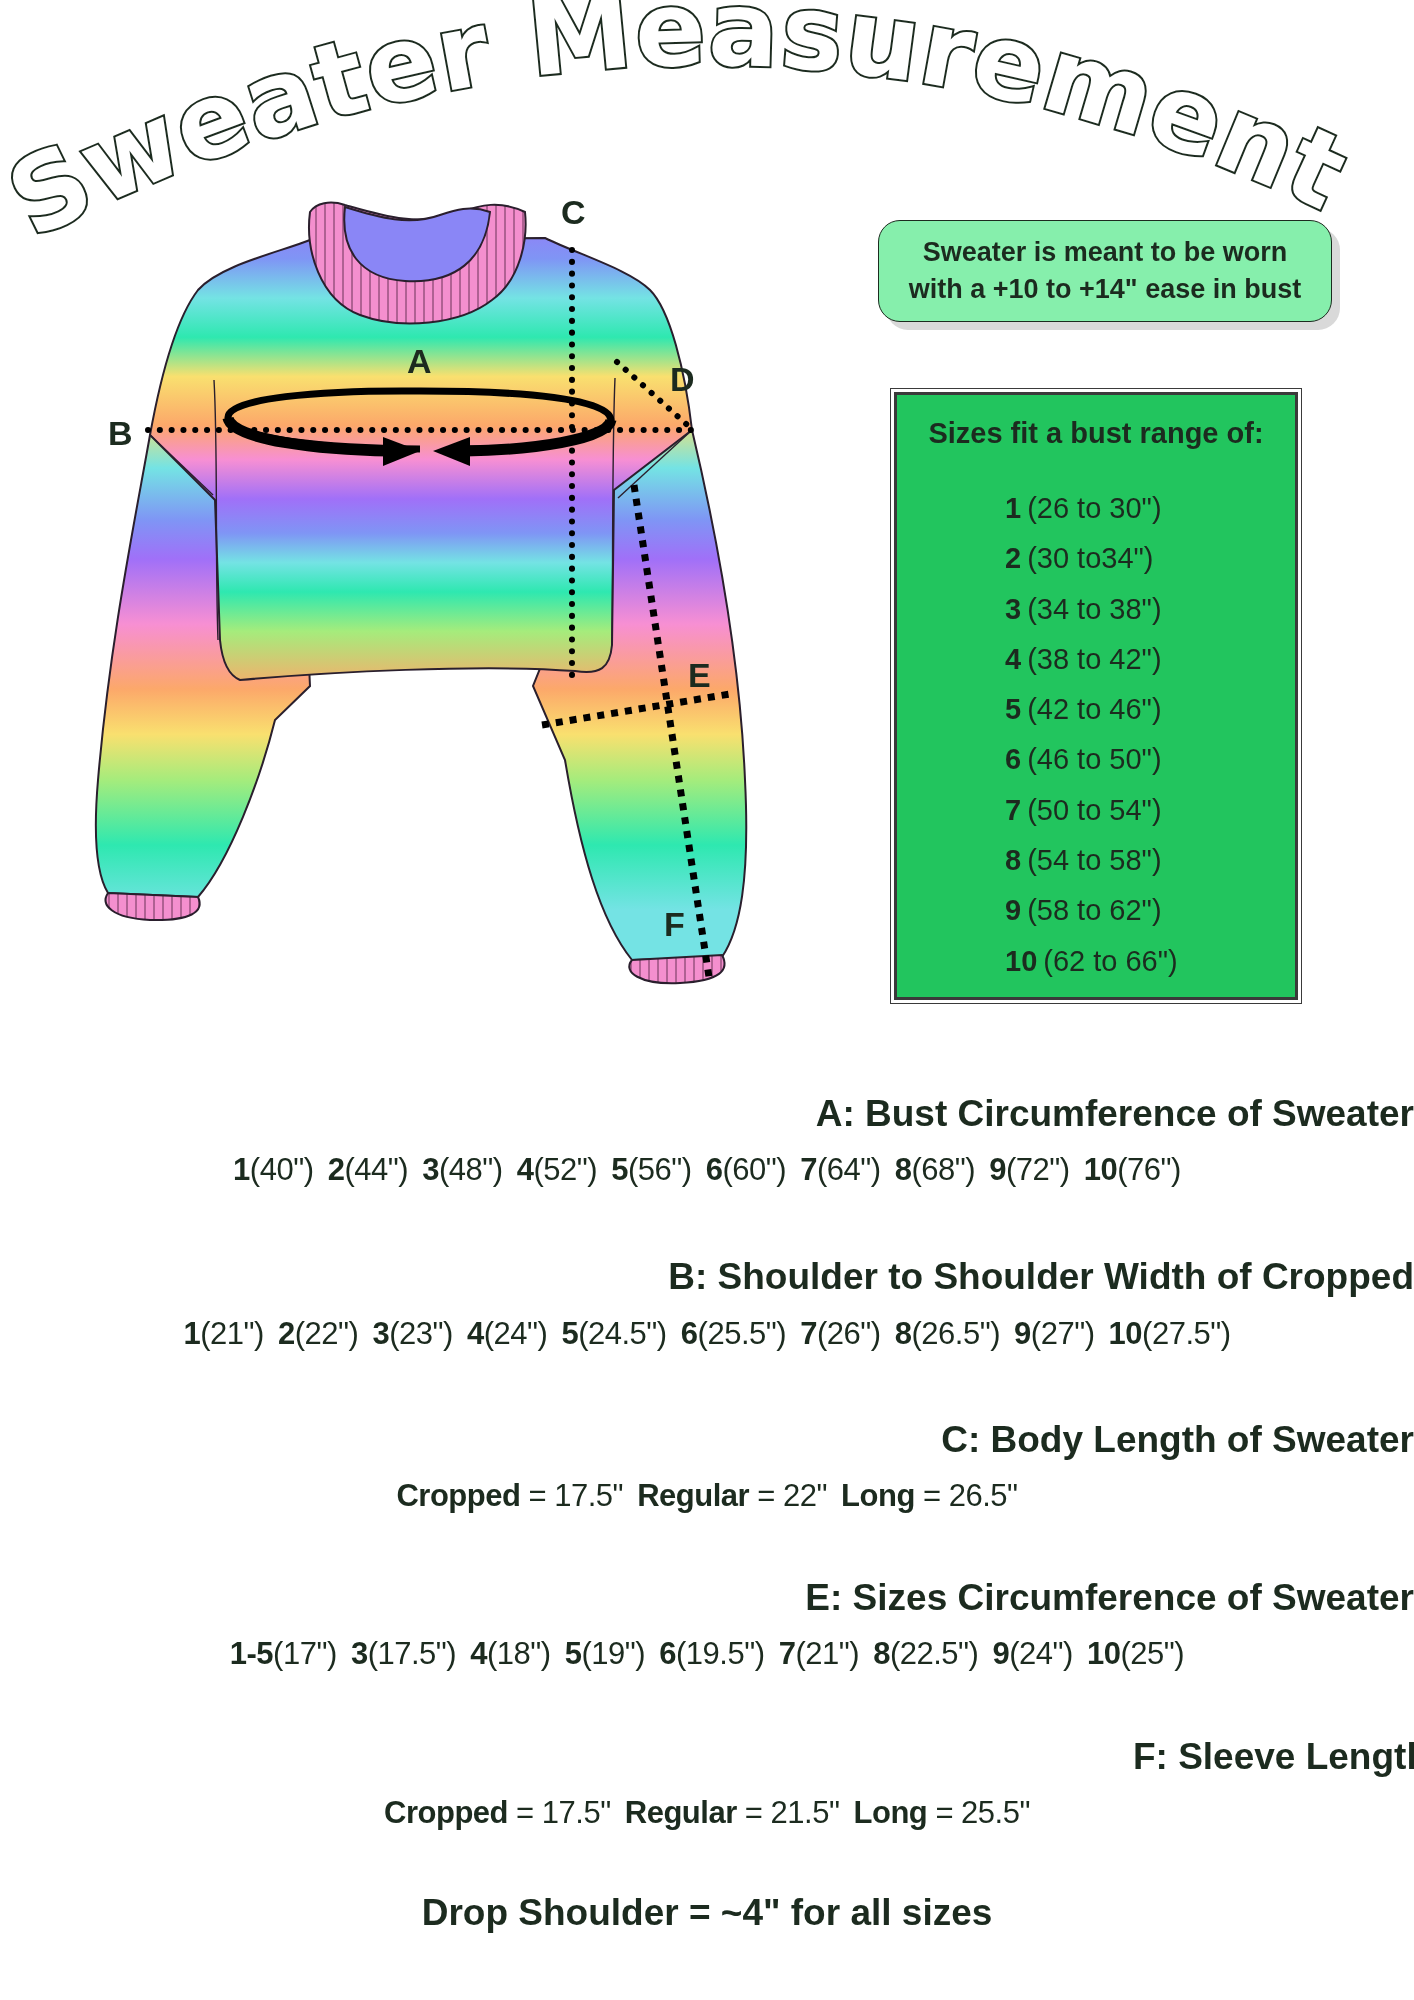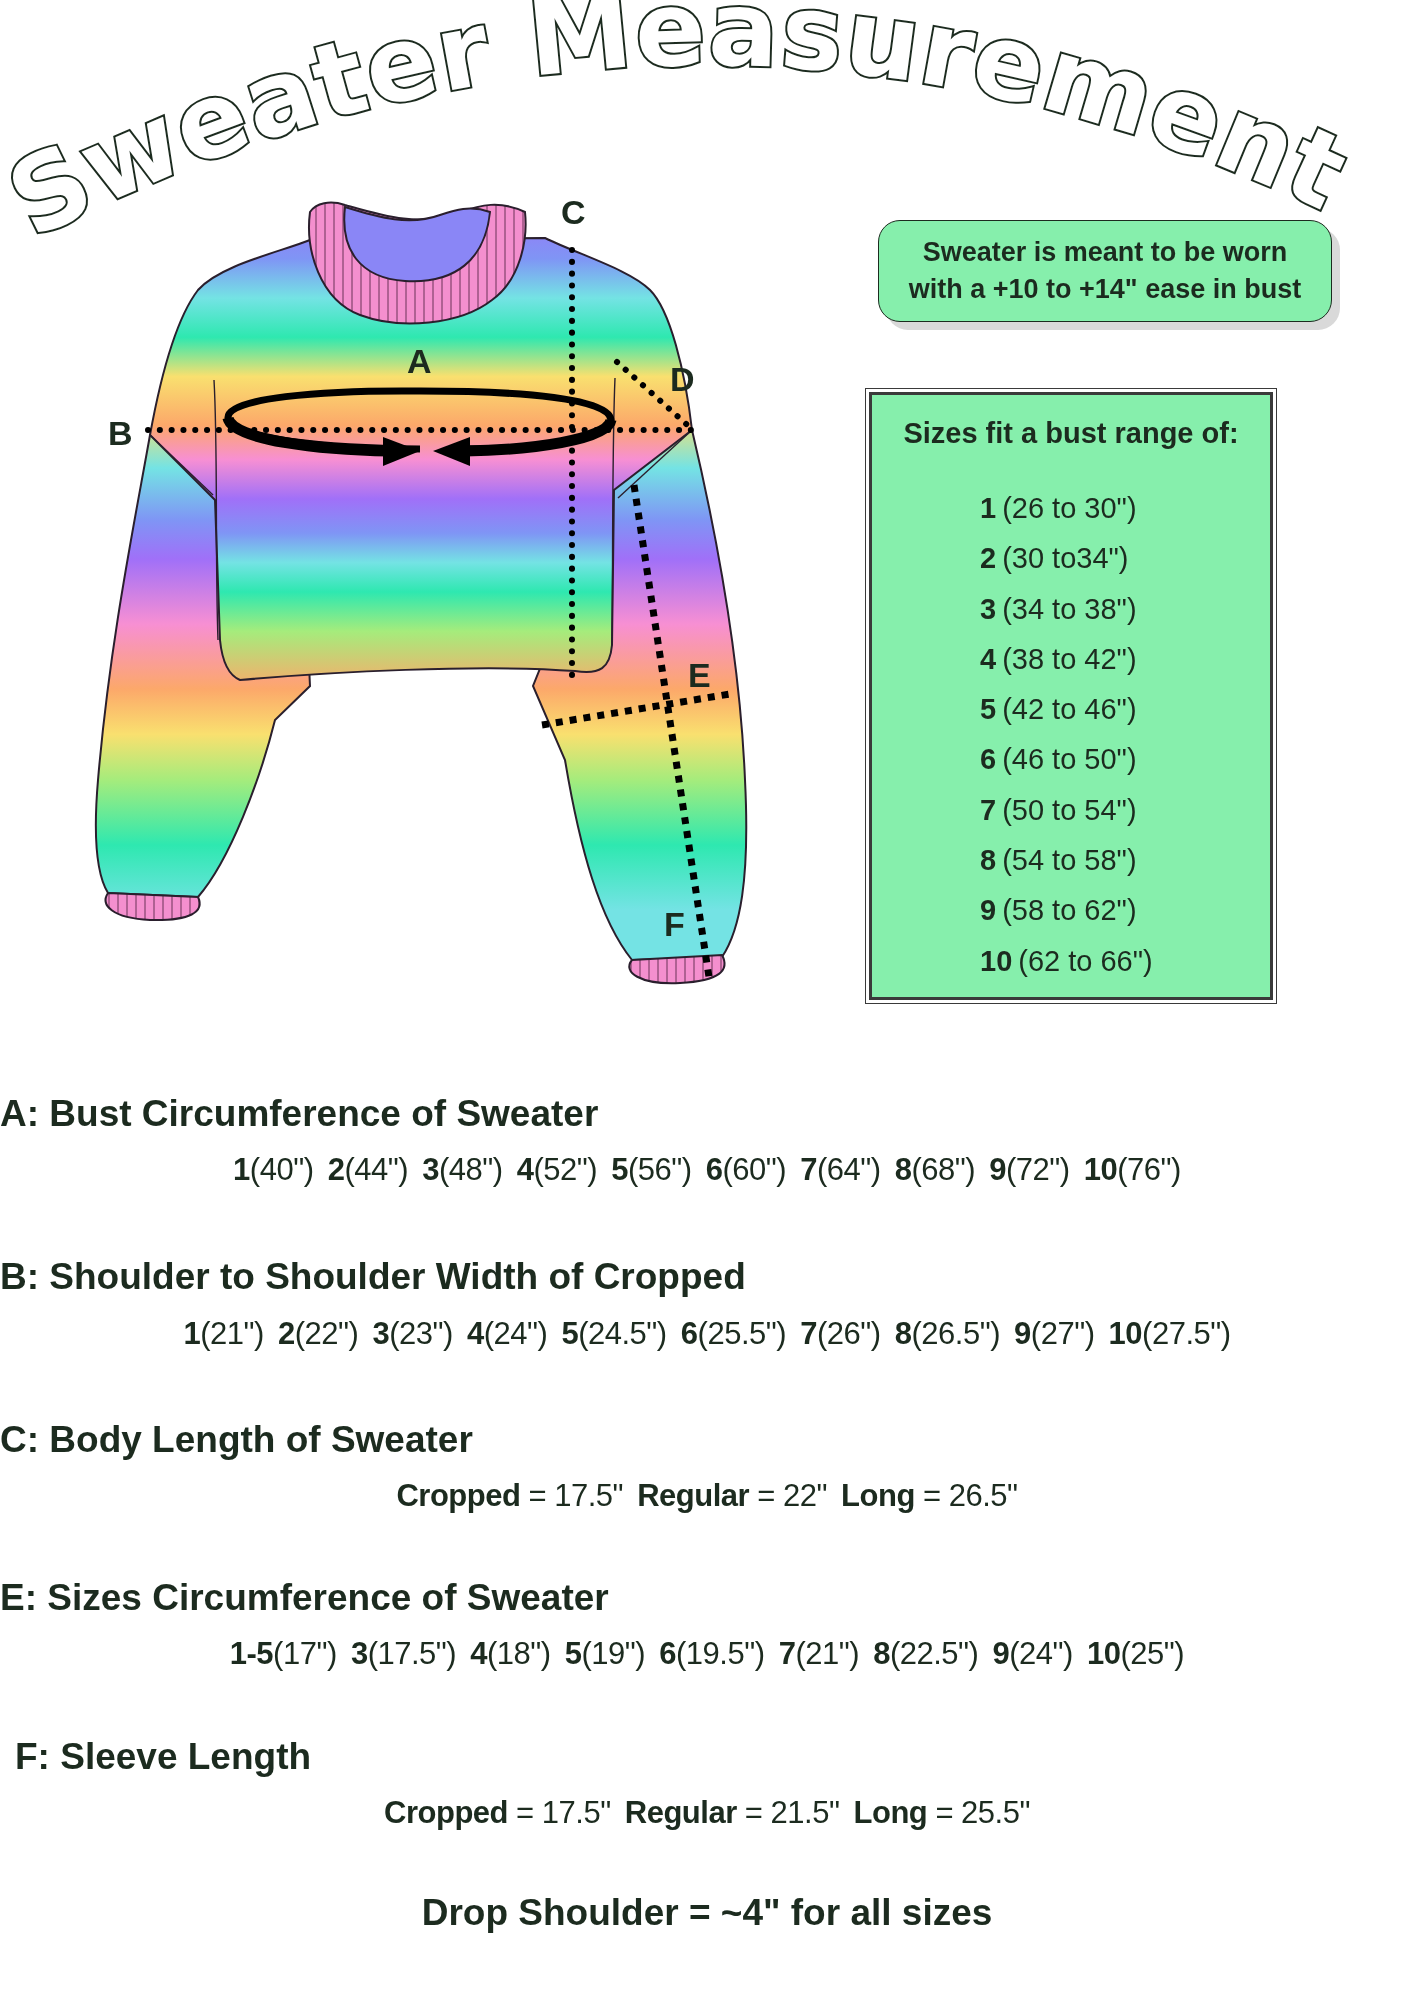--- a/index.html
+++ b/index.html
@@ -8,30 +8,30 @@
   #title-svg { position:absolute; left:0; top:0; width:1414px; height:240px; }
   #sweater-svg { position:absolute; left:0; top:180px; width:800px; height:820px; }
 
   .note-box {
     position:absolute; left:878px; top:220px; width:452px; height:100px;
     border:1.5px solid #1c2b1f; border-radius:22px; background:#86efac;
     box-shadow:8px 8px 0 #d9d9d9; display:flex; align-items:center; justify-content:center;
     text-align:center; font-weight:bold; font-size:27px; line-height:37px; color:#1c2b1f;
   }
   .size-box {
-    position:absolute; left:869px; top:392px; width:398px; height:602px;
-    border:3px solid #3a3a3a; outline:1.5px solid #3a3a3a; outline-offset:3px; background:#86efac;text-decoration:underline;
+    position:absolute; left:894px; top:392px; width:398px; height:602px;
+    border:3px solid #3a3a3a; outline:1.5px solid #3a3a3a; outline-offset:3px; background:#22c55e;text-decoration:underline;
   }
   .size-box .hdr { position:absolute; left:0; right:0; top:22px; text-align:center;
                    font-weight:bold; font-size:29px; color:#1c2b1f; }
   .size-list { position:absolute; left:108px; top:88px; list-style:none; margin:0; padding:0; }
   .size-list li { font-size:29px; height:50.3px; line-height:50px; color:#1c2b1f; white-space:nowrap; }
   .size-list li b { font-weight:bold; margin-right:6px; }
 
-  .sec-title { position:absolute; left:0; width:1414px; text-align:left;
+  .sec-title { position:absolute; left:0; width:1414px; text-align:right;
                font-weight:bold; font-size:37px; color:#1c2b1f; }
   .sec-values { position:absolute; left:0; width:1414px; text-align:center;
                 font-size:31px; color:#1c2b1f; white-space:nowrap; letter-spacing:-0.5px; }
   .sec-values b { font-weight:bold; }
   .sec-values .item { margin:0 3px; }
   .drop { position:absolute; left:0; width:1414px; text-align:center; top:1892px;
           font-weight:bold; font-size:37px; color:#1c2b1f; }
 
   .lbl { position:absolute; font-weight:bold; font-size:34px; color:#1c2b1f; }
 </style>

